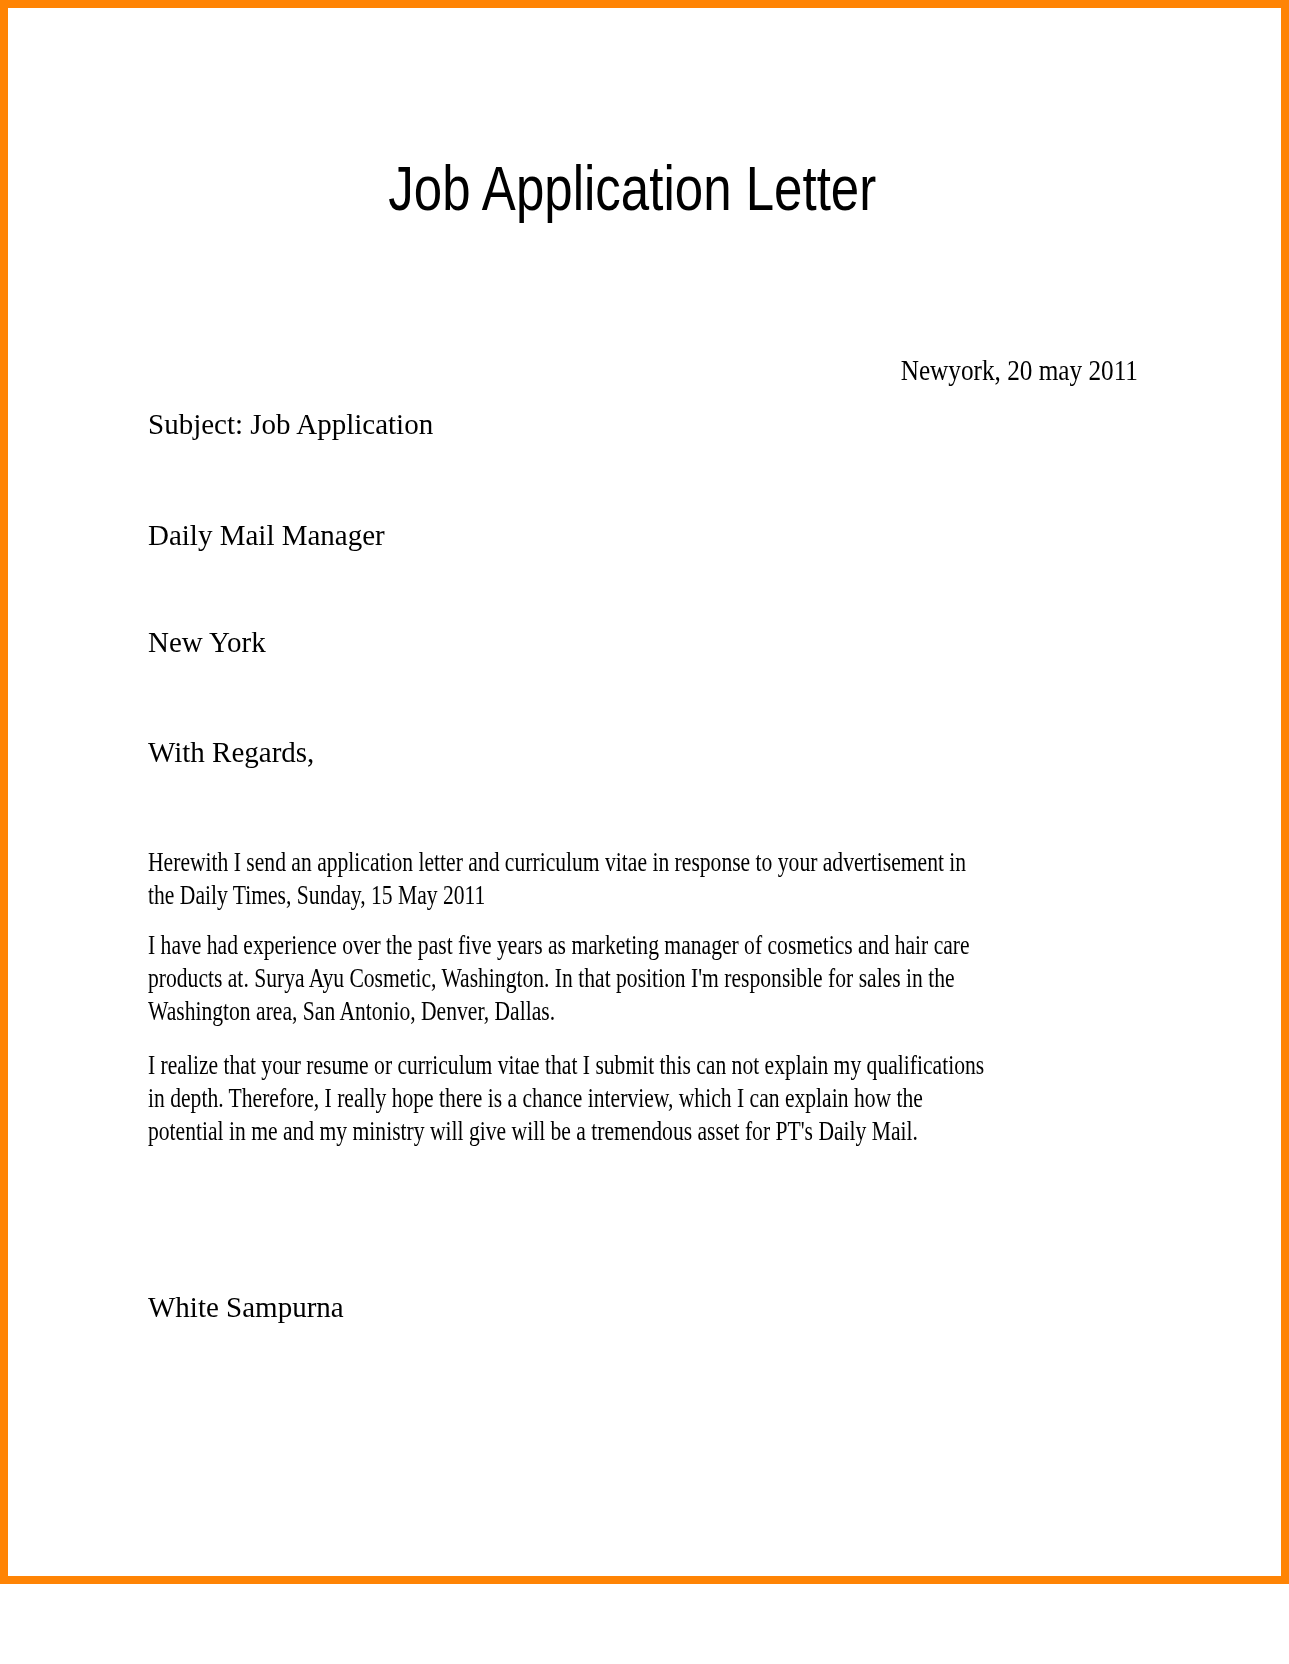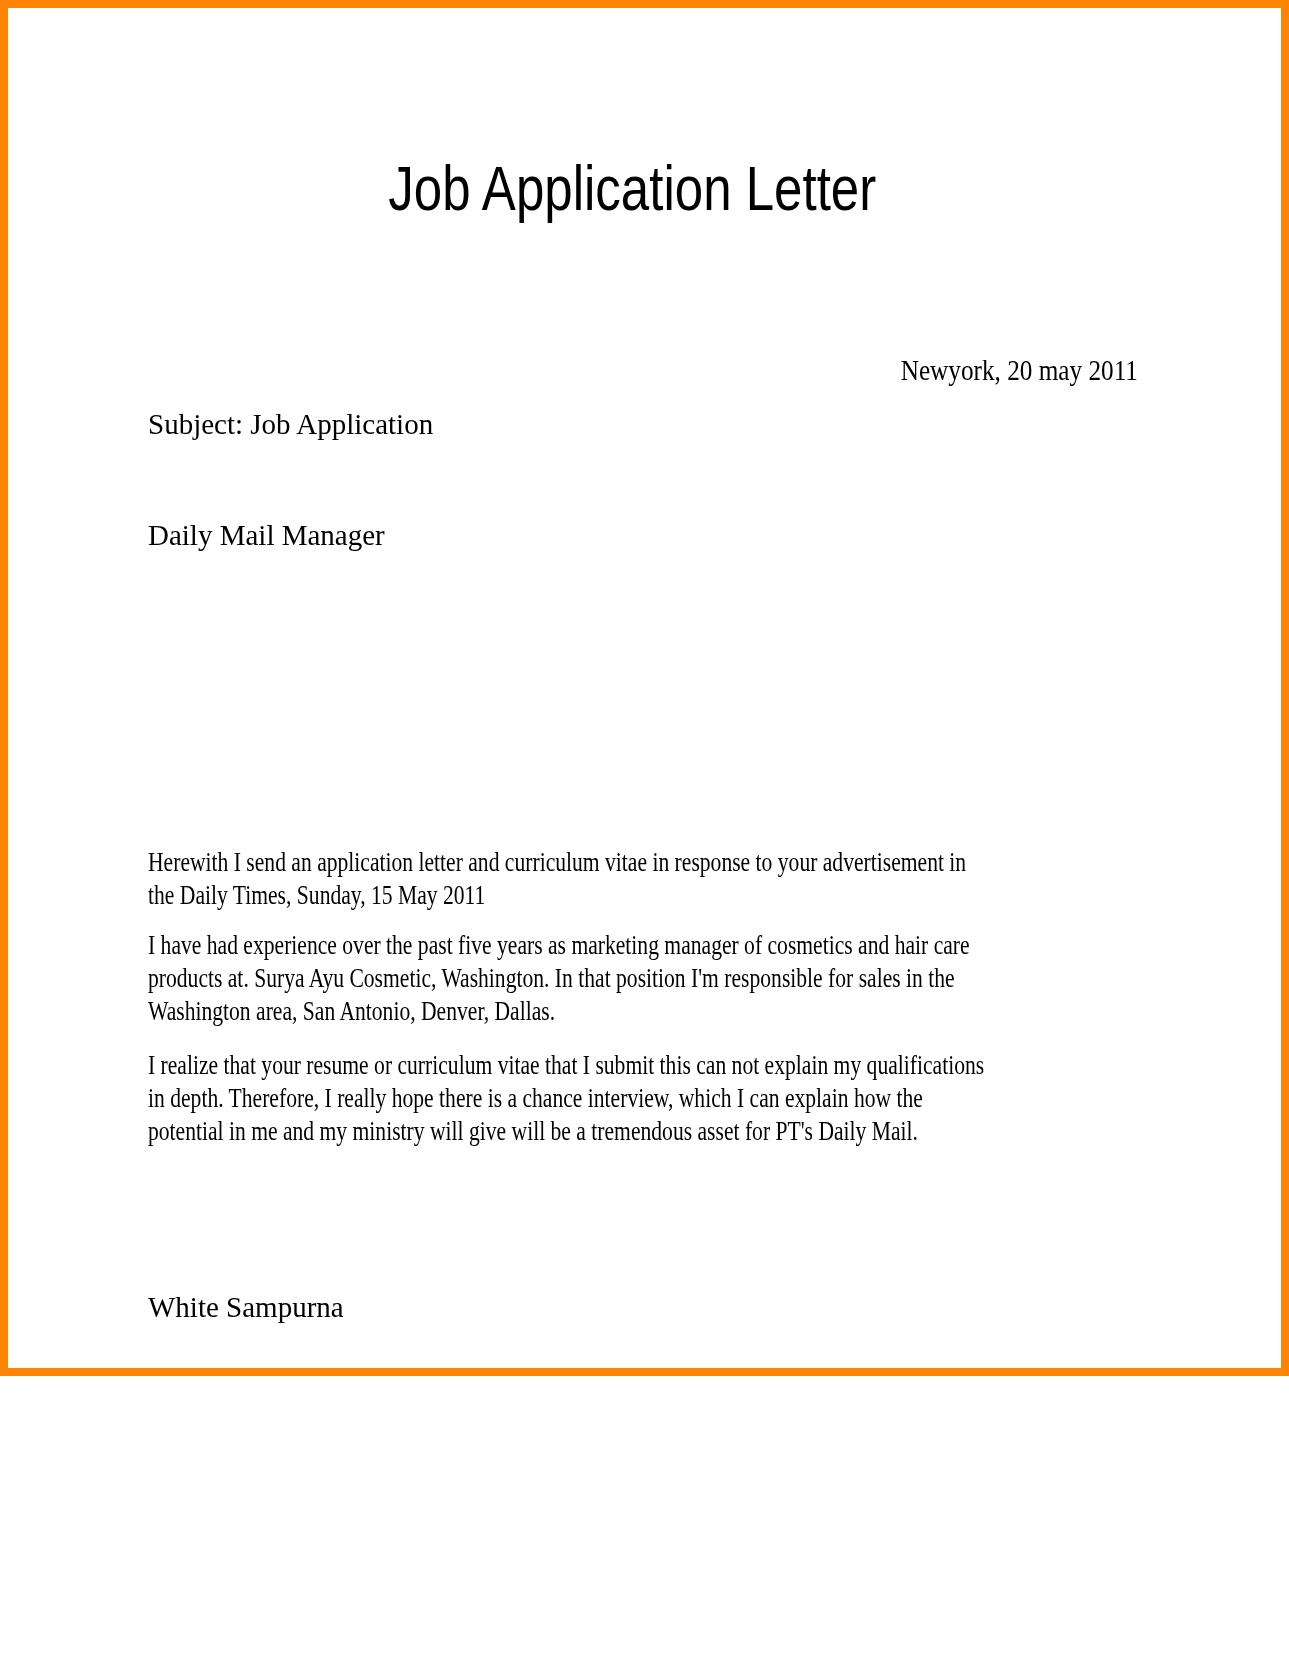--- a/index.html
+++ b/index.html
@@ -1,21 +1,21 @@
 <!DOCTYPE html>
 <html style="--border-color: #FF8404; --text-color: #000000; --bg: #FFFFFF;"><head>
 <meta charset="utf-8">
 <style>
   :root { --border-color: #FF8404; --text-color: #000000; --bg: #FFFFFF; }
   * { margin: 0; padding: 0; box-sizing: border-box; }
   html, body { background: #fff; }
   .page {
     position: relative;
     width: 1289px;
-    height: 1376px;
+    height: 1584px;
     background: var(--bg);
     border: 8px solid var(--border-color);
     overflow: hidden;
     color: var(--text-color);
     font-family: "Liberation Serif", "DejaVu Serif", serif;
   }
   .abs { position: absolute; left: 140px; width: 990px; }
   .title-row {
     position: absolute;
     left: 0; top: 149px; width: 100%;
@@ -58,21 +58,23 @@
   </div>
 
   <div class="abs line date" style="top:346px">Newyork, 20 may 2011</div>
 
   <div class="abs line" style="top:400px">Subject: Job Application</div>
 
 
   <div class="abs line" style="top:511px">Daily Mail Manager</div>
 
 
+  <div class="abs line" style="top:618px">New York</div>
 
+  <div class="abs line" style="top:728px">With Regards,</div>
 
   <div class="abs para" style="top:838px">
       <div>Herewith I send an application letter and curriculum vitae in response to your advertisement in</div>
       <div>the Daily Times, Sunday, 15 May 2011</div>
     </div>
 
   <div class="abs para" style="top:921px">
       <div>I have had experience over the past five years as marketing manager of cosmetics and hair care</div>
       <div>products at. Surya Ayu Cosmetic, Washington. In that position I'm responsible for sales in the</div>
       <div>Washington area, San Antonio, Denver, Dallas.</div>

